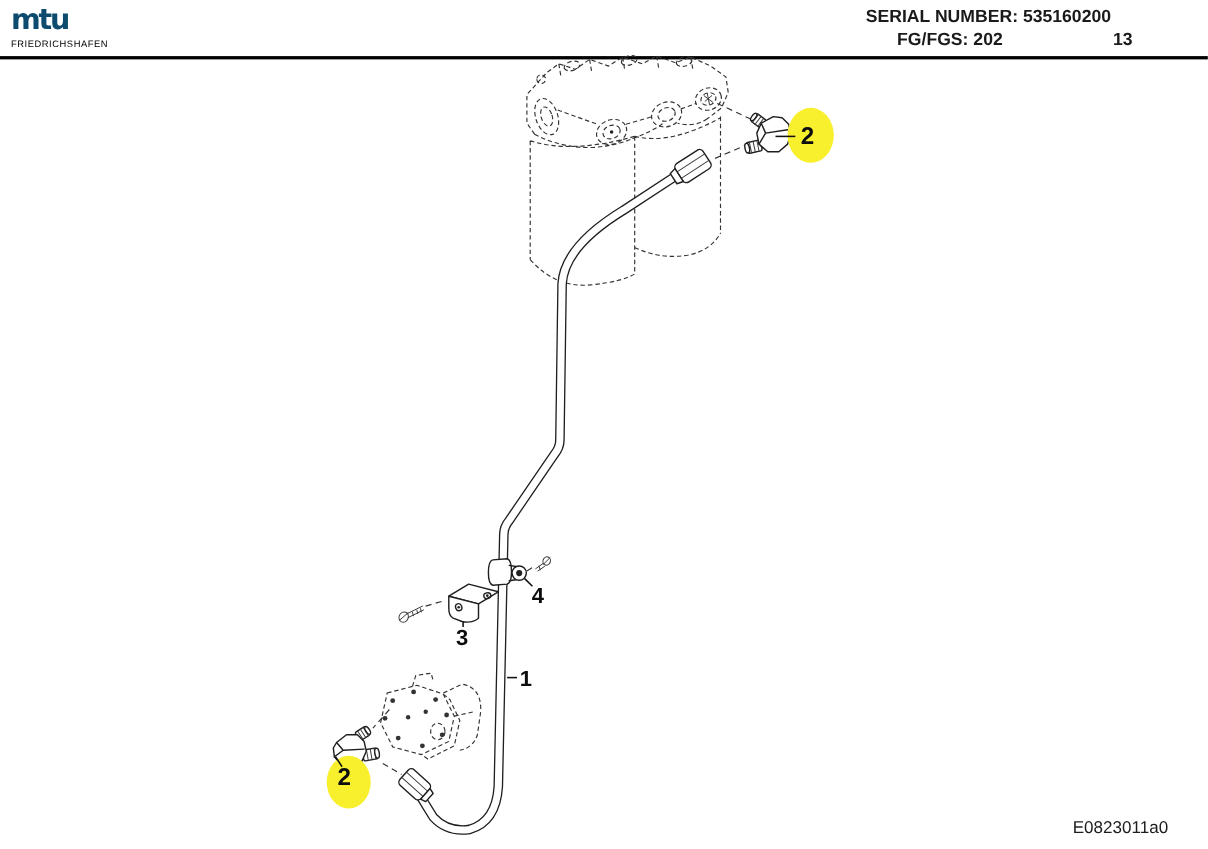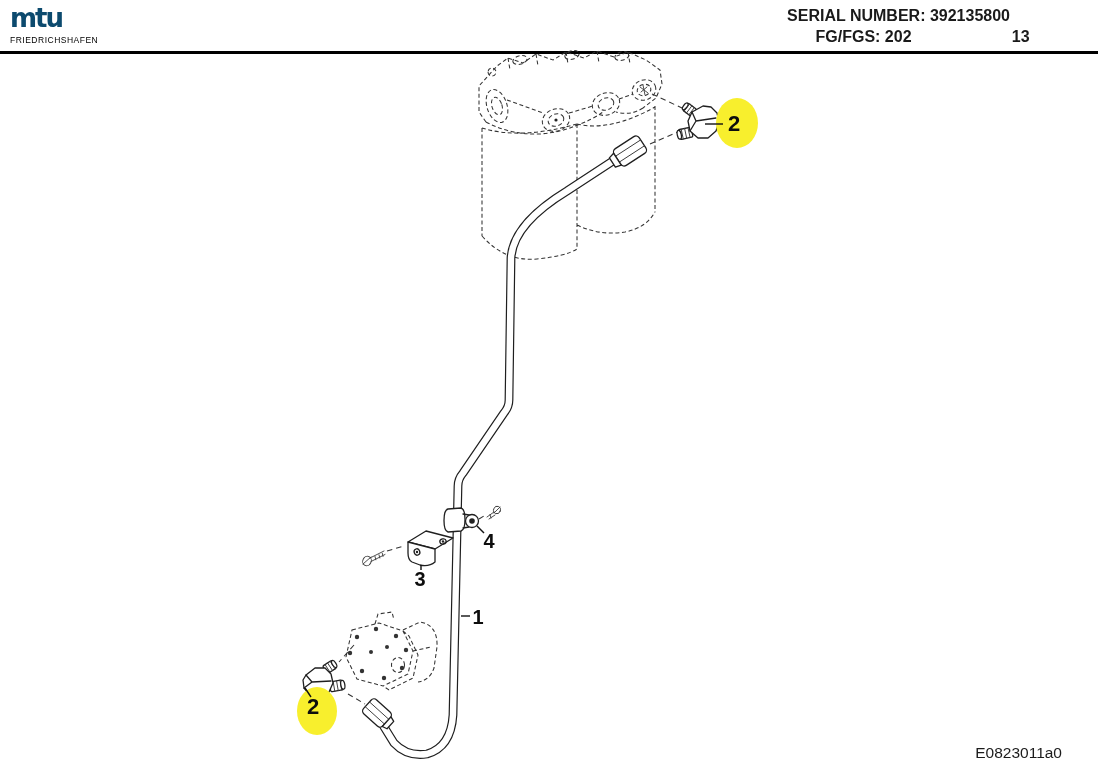--- a/index.html
+++ b/index.html
@@ -42,21 +42,21 @@
 <body>
 
 <div class="logo">
   <div class="brand">mtu</div>
   <div class="sub">FRIEDRICHSHAFEN</div>
 </div>
 
 <div class="header-right">
   <div class="hdr-line1">
     <span>SERIAL NUMBER:</span>
-    <span>392135800</span>
+    <span>535160200</span>
   </div>
   <div class="hdr-line2">
     <span>
       <span>FG/FGS:</span>
       <span>202</span>
     </span>
     <span class="pg">13</span>
   </div>
 </div>
 

